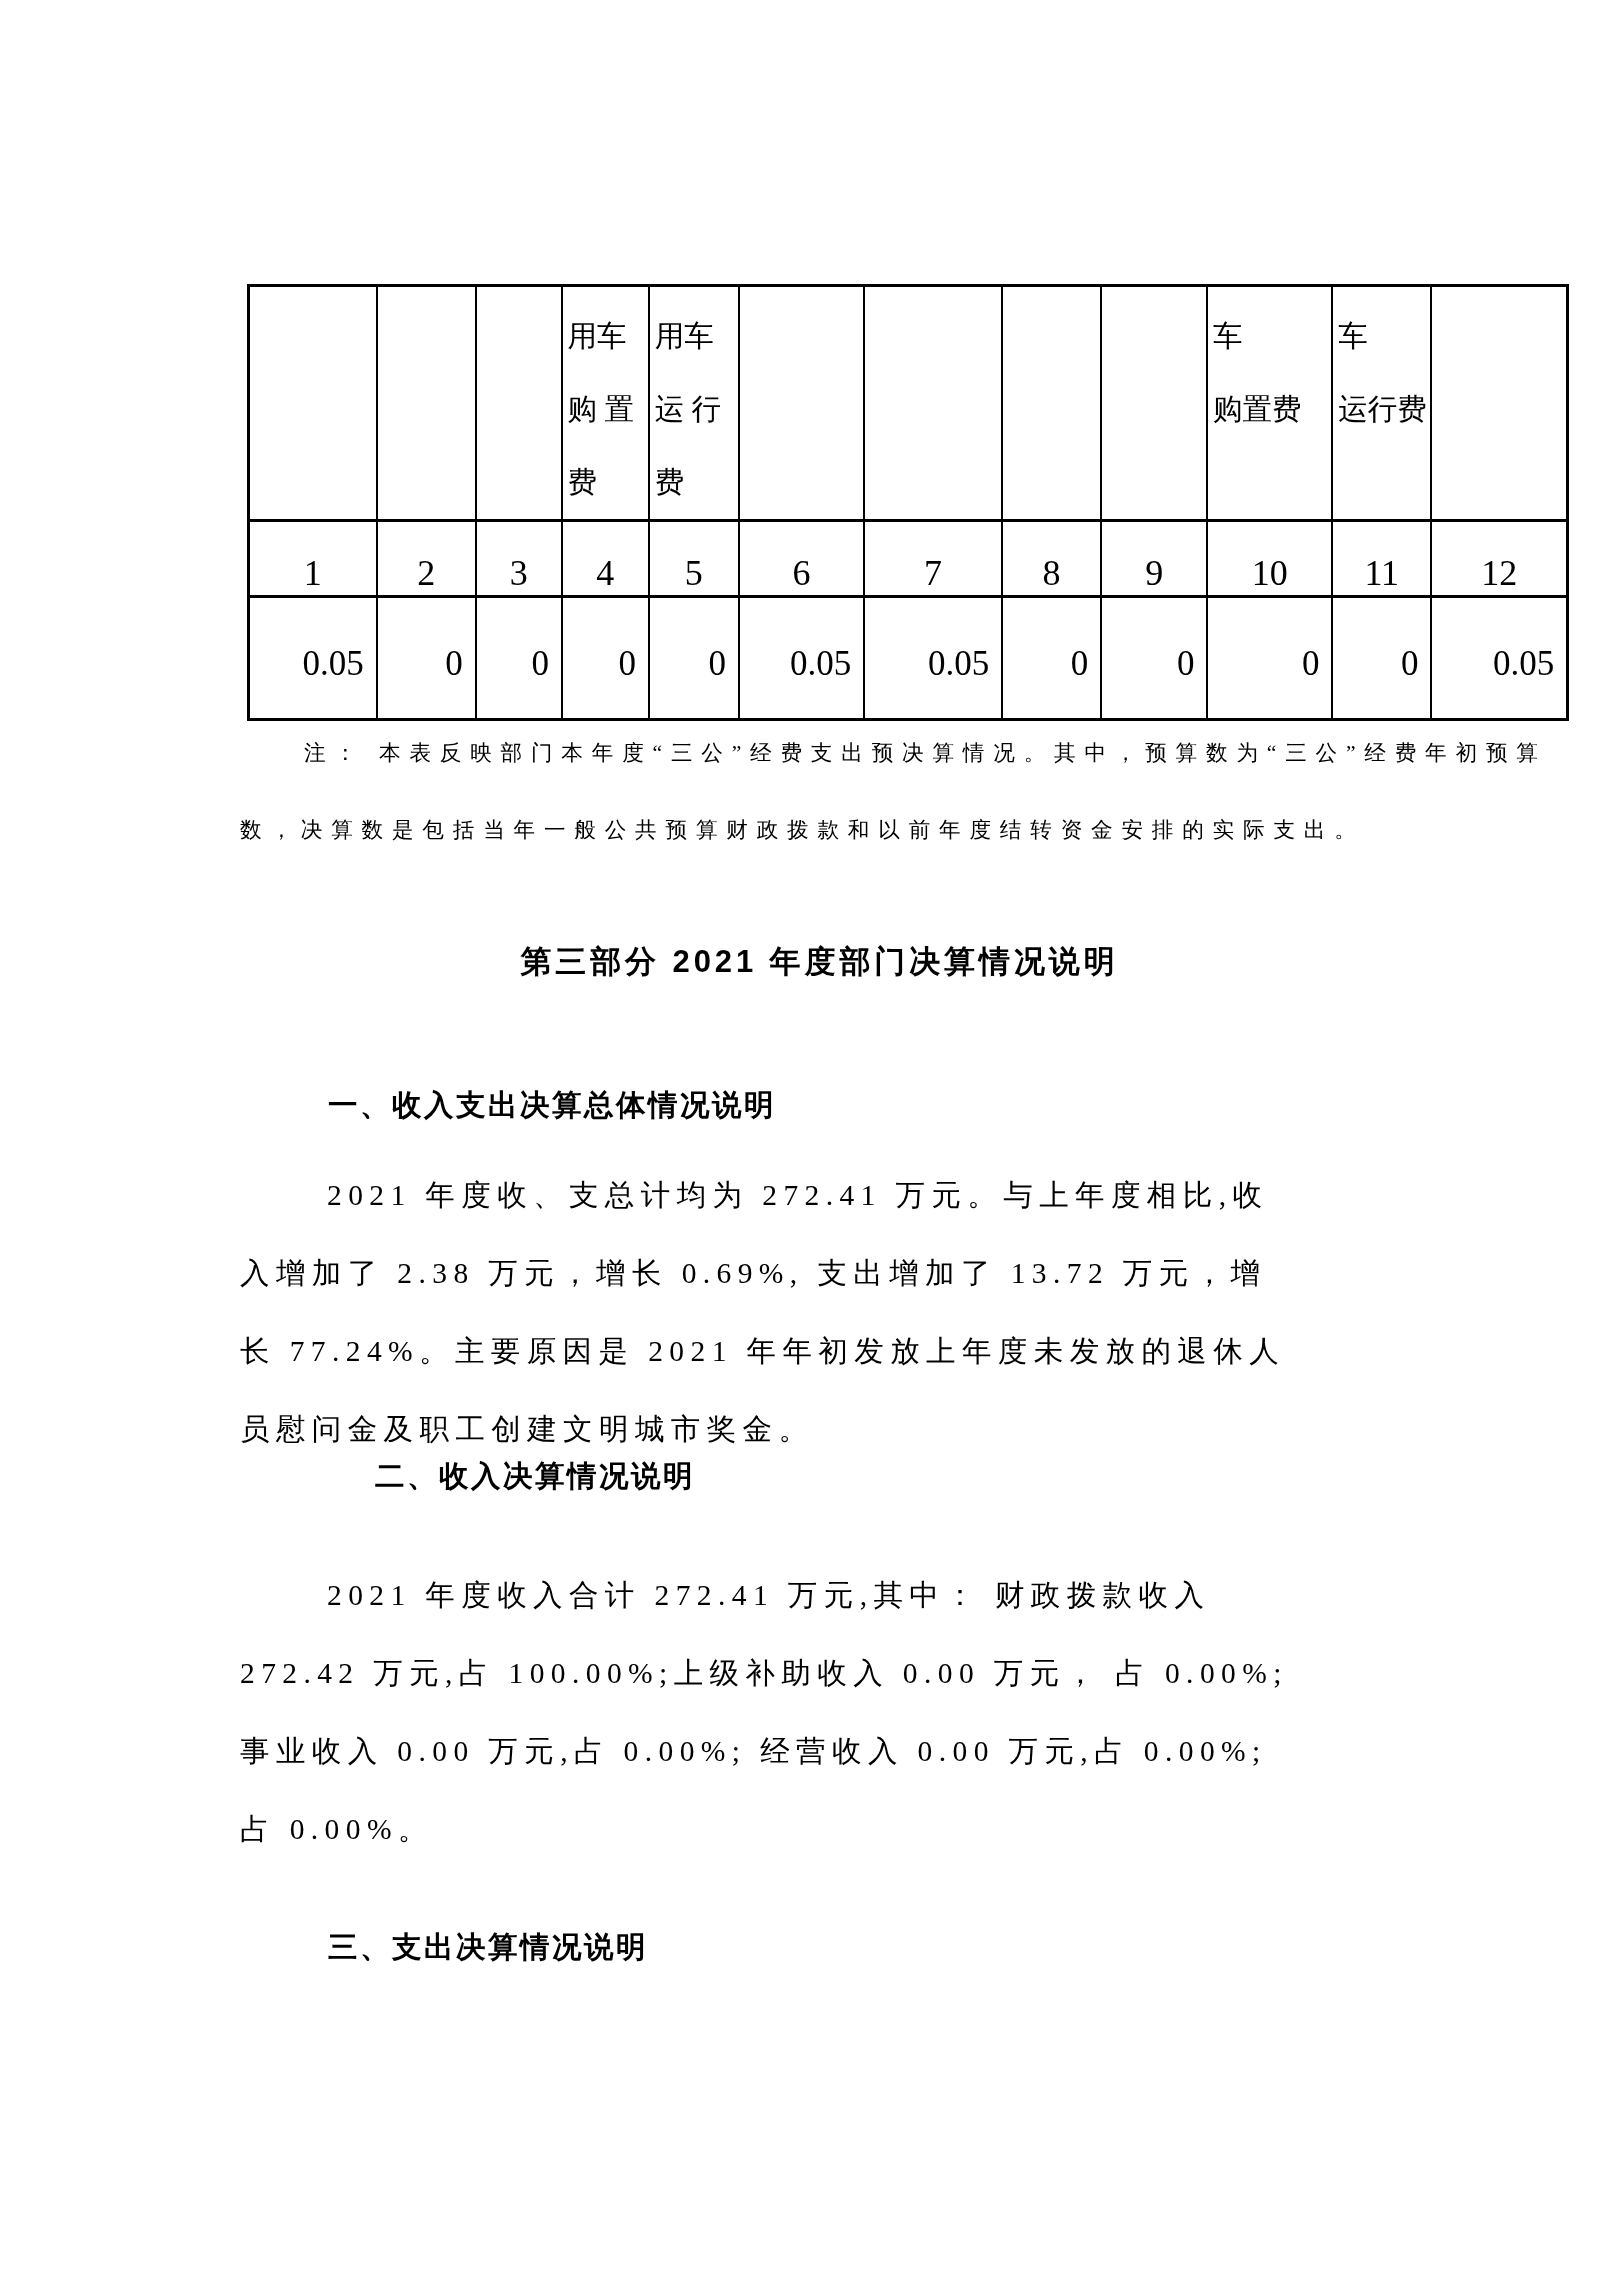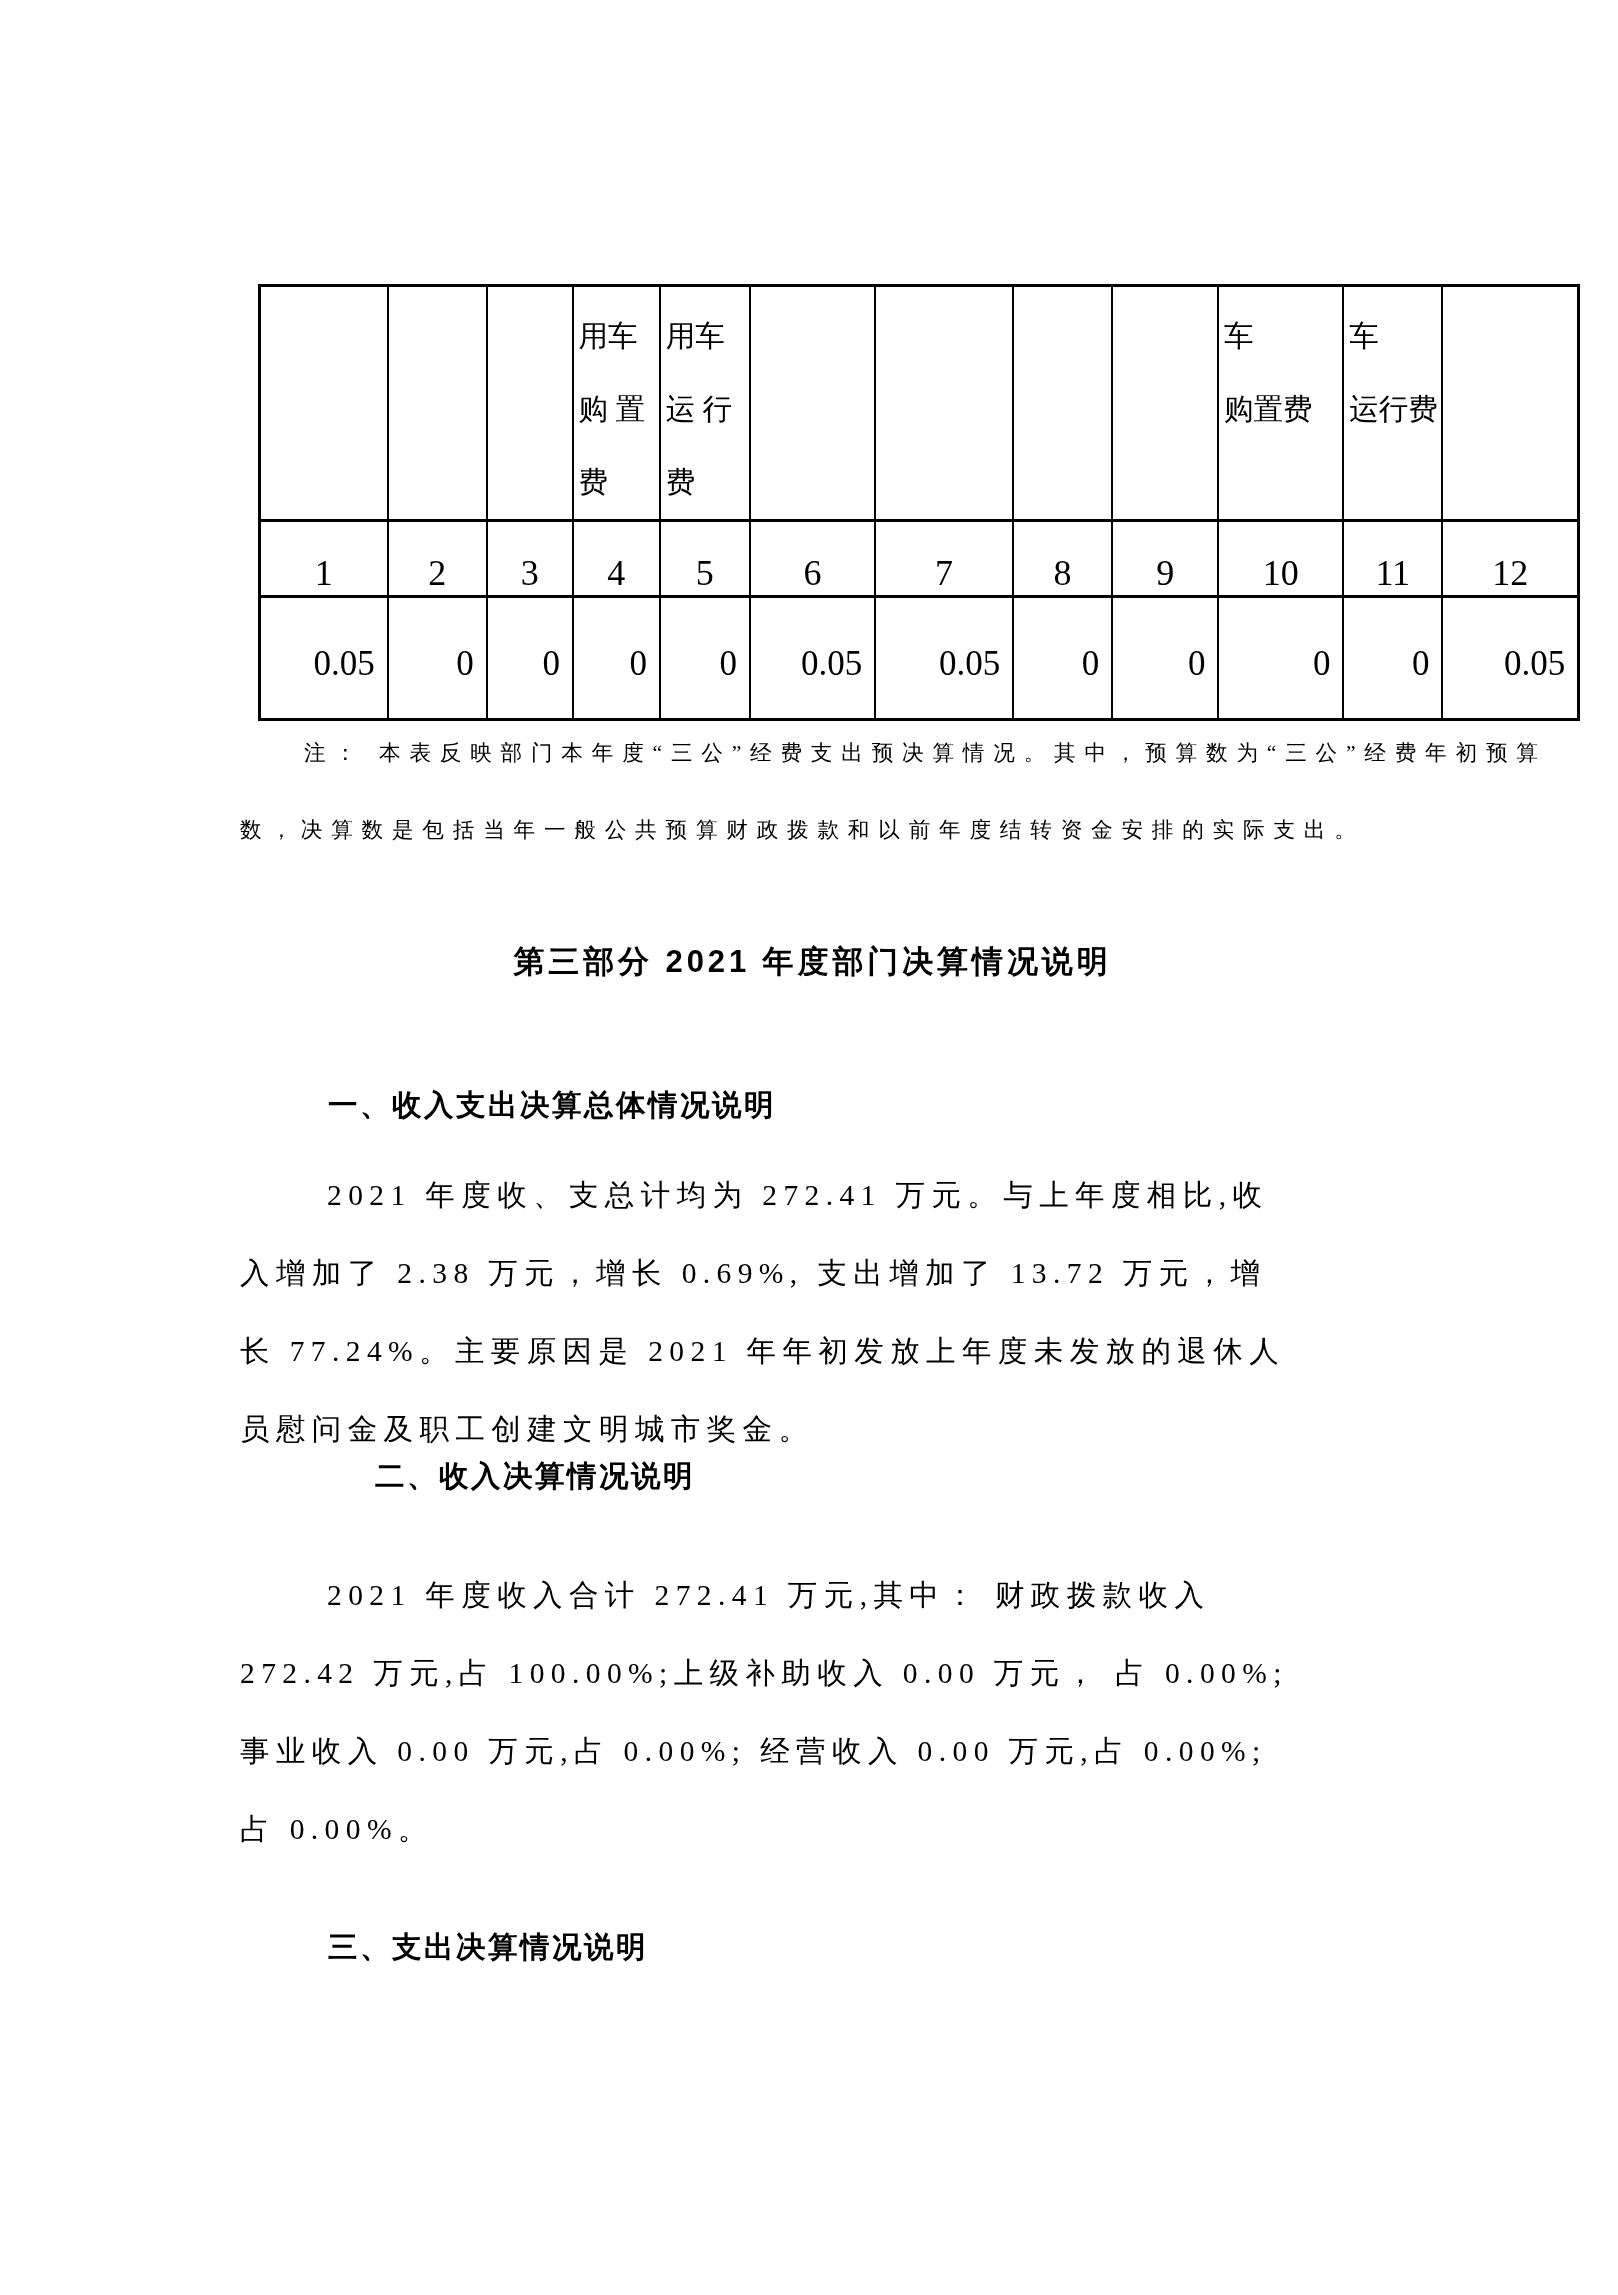--- a/index.html
+++ b/index.html
@@ -2,21 +2,21 @@
 <html style="font-size:7.9px"><head>
 <meta charset="utf-8">
 <style>
   html,body{margin:0;padding:0;background:#888;}
   .page{
     position:relative;width:1618px;height:2295px;background:#ffffff;color:#000000;
     font-family:"Liberation Serif","DejaVu Serif",serif;overflow:hidden;
   }
   
   table.grid{
-    position:absolute;left:258px;top:284px;width:1322px;
+    position:absolute;left:247px;top:284px;width:1322px;
     border-collapse:collapse;table-layout:fixed;
     border:3.4px solid #000;
   }
   table.grid td{
     border:2px solid #000;
     border-top-width:3.4px;border-bottom-width:3.4px;
     box-sizing:border-box;overflow:hidden;
   }
   tr.r-head td{
     height:224px;vertical-align:top;text-align:left;
@@ -40,21 +40,21 @@
   .note .line.first{text-indent:64px;}
   .para{
     position:absolute;left:240px;width:1229px;
     font-size:29.5px;line-height:78px;letter-spacing:6.4px;
   }
   .para .line{white-space:nowrap;}
   .para .line.first{text-indent:87px;}
   .p-overview{top:1156px;}
   .p-income{top:1556px;}
   .h1{
-    position:absolute;left:240px;top:938px;width:1145px;text-align:center;
+    position:absolute;left:247px;top:938px;width:1145px;text-align:center;
     font-family:"Liberation Sans","DejaVu Sans",sans-serif;font-weight:700;
     font-size:31px;line-height:47px;letter-spacing:3.9px;white-space:nowrap;
   }
   .h2{
     position:absolute;left:328px;
     font-family:"Liberation Sans","DejaVu Sans",sans-serif;font-weight:700;
     font-size:29.5px;line-height:47px;letter-spacing:2.5px;white-space:nowrap;
   }
   .h2-overview{top:1081px;}
   .h2-income{top:1452px;margin-left:47px;}

